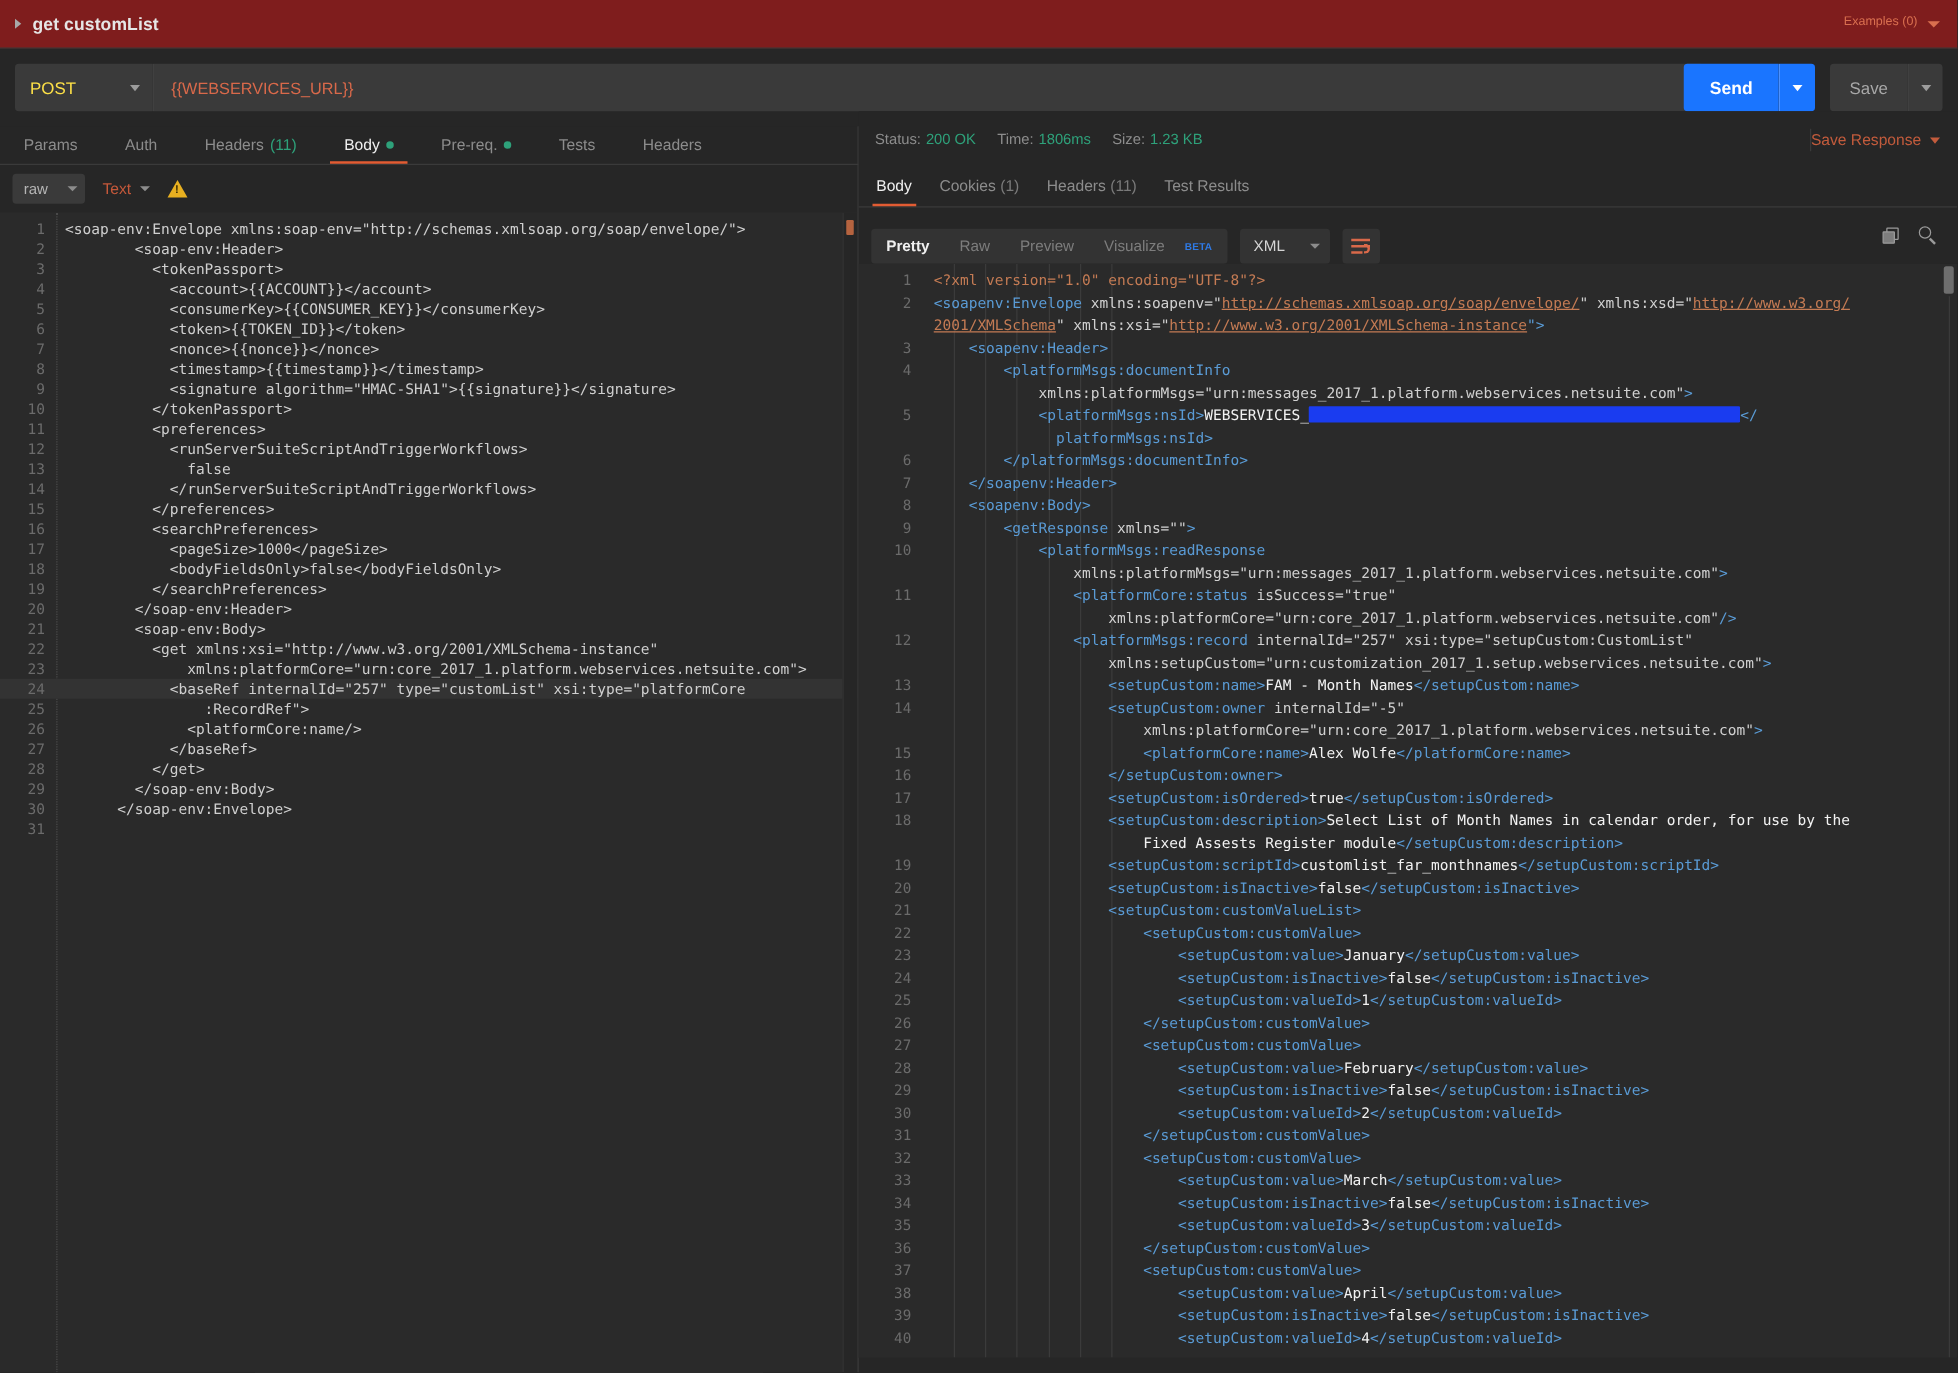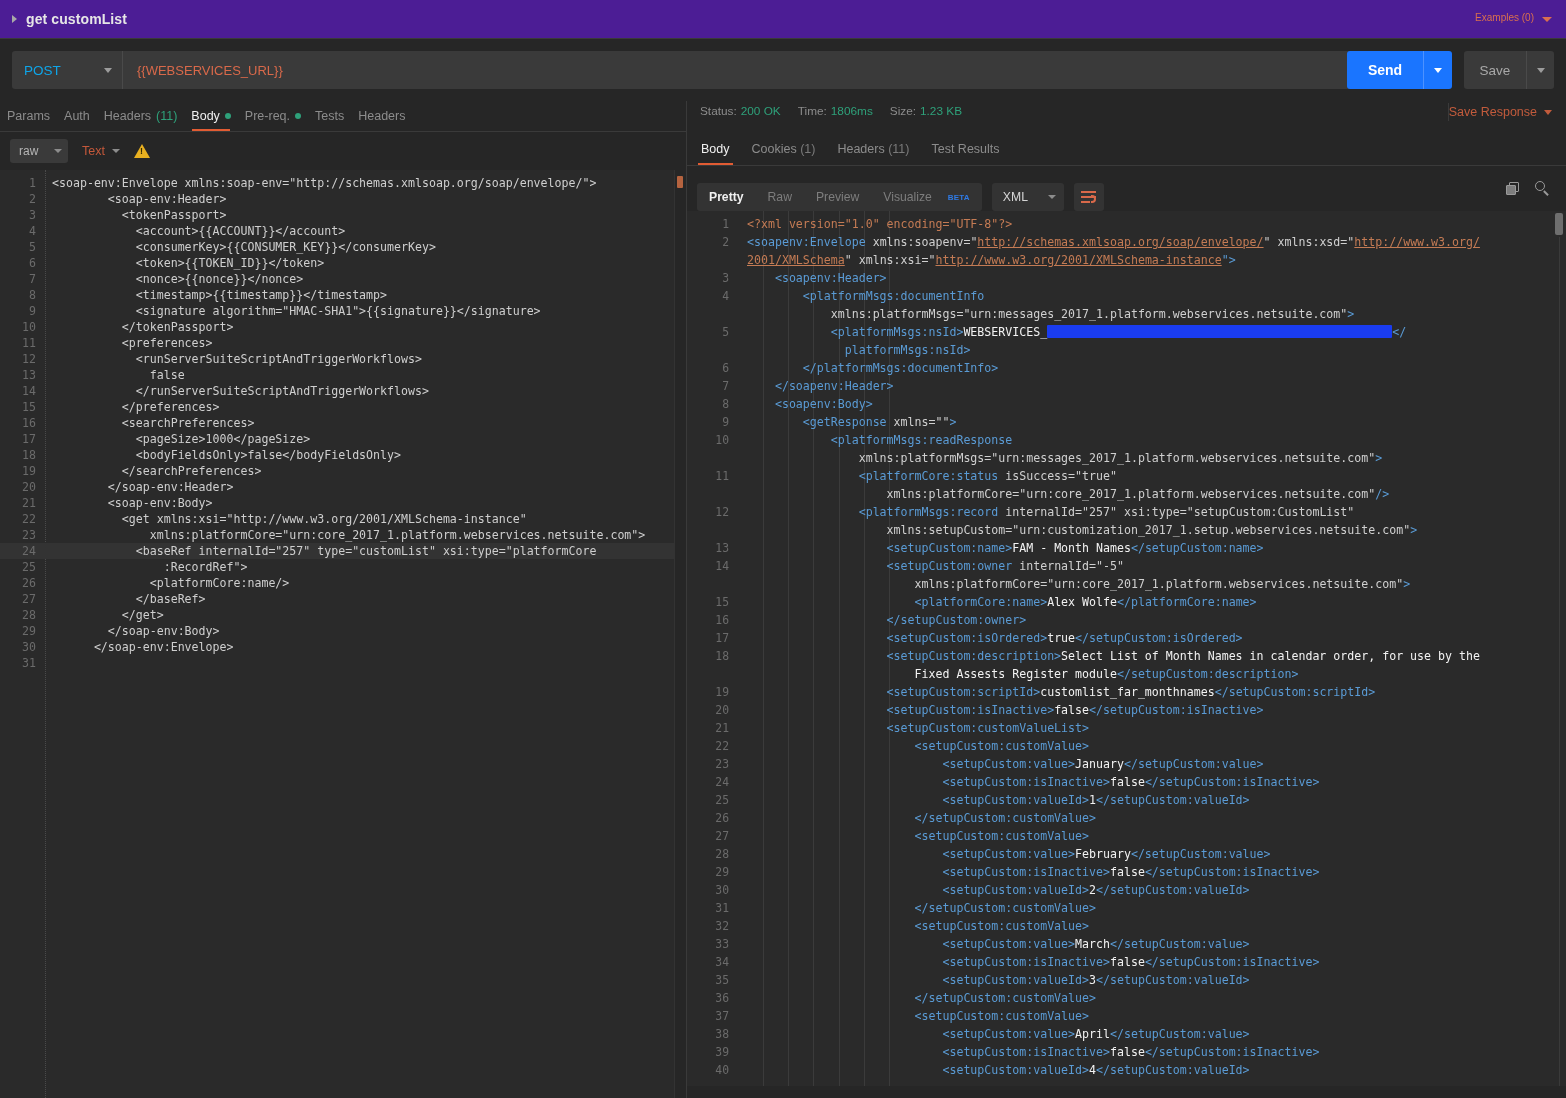--- a/index.html
+++ b/index.html
@@ -7,21 +7,21 @@
     width: 1566px; height: 1098px;
     background: #262626;
     font-family: "Liberation Sans", sans-serif;
     overflow: hidden;
   }
   body { position: relative; }
 
   
   .req-titlebar {
     position: absolute; left: 0; top: 0; width: 1566px; height: 39px;
-    background: #4c1d95;
+    background: #7f1d1d;
     border-bottom: 1px solid #3a3a3a;
     display: flex; align-items: center;
   }
   .collapse-arrow {
     width: 10px; height: 10px; margin-left: 10px; margin-right: 6px;
     position: relative;
   }
   .collapse-arrow::before {
     content:""; position:absolute; left:2px; top:1px;
     border-left: 5px solid #a8a8a8;
@@ -47,21 +47,21 @@
     background: #262626;
     display: flex; align-items: center;
   }
   .method-select {
     margin-left: 12px;
     width: 110px; height: 38px;
     background: #3a3a3a;
     border-radius: 3px 0 0 3px;
     display: flex; align-items: center; justify-content: space-between;
     padding: 0 10px 0 12px;
-    color: #0ea5e9; font-size: 13.5px;
+    color: #fde047; font-size: 13.5px;
   }
   .method-caret {
     border-left: 4.5px solid transparent; border-right: 4.5px solid transparent;
     border-top: 5px solid #9c9c9c;
   }
   .url-input {
     width: 1241px; height: 38px;
     background: #3a3a3a;
     border-left: 1px solid #4a4a4a;
     border-radius: 0 3px 3px 0;
@@ -113,21 +113,21 @@
   
   .req-tabs {
     position: absolute; left: 0; top: 101px; width: 1566px; height: 31px;
     background: #262626;
     border-bottom: 1px solid #3a3a3a;
     display: flex; align-items: flex-end;
   }
   .rtab {
     position: relative; height: 31px;
     display: flex; align-items: center; gap: 5px;
-    padding: 0 7px;
+    padding: 0 19px;
     font-size: 12.5px; color: #8c8c8c;
   }
   .rtab.active { color: #f0f0f0; }
   .rtab.active::after {
     content:""; position:absolute; left:8px; right:8px; bottom:0; height: 2px;
     background: #e25c33;
   }
   .tab-dot { width: 6px; height: 6px; border-radius: 50%; background: #2ea17a; }
   .tab-count { color: #2ea17a; }
   .req-tabs-right {

